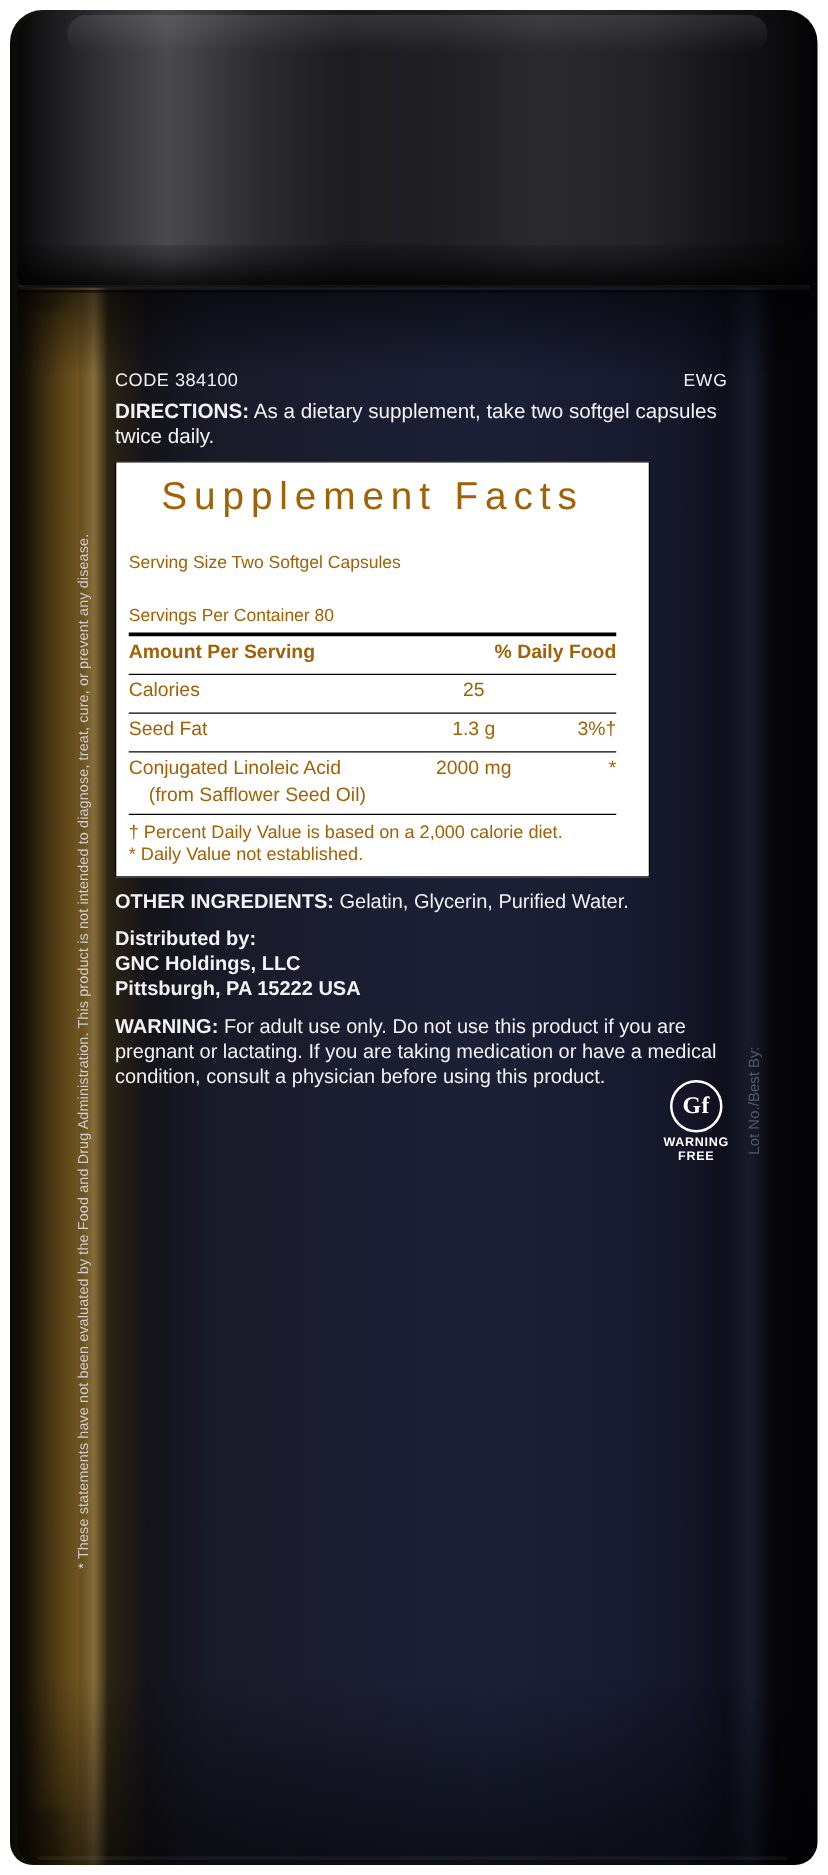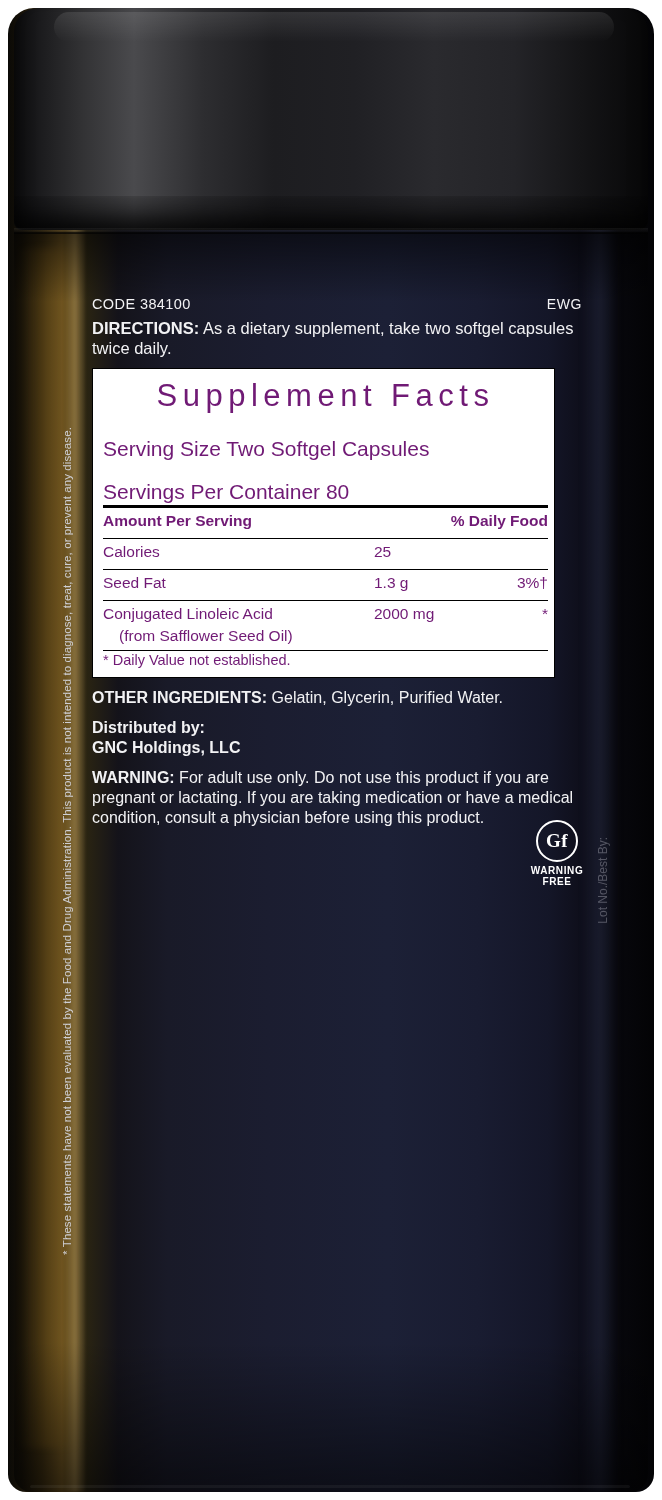--- a/index.html
+++ b/index.html
@@ -184,50 +184,50 @@
   .directions {
     font-size: 16.5px;
     line-height: 20px;
     margin-bottom: 10px;
   }
   .directions b { font-weight: bold; }
 
   
   .facts {
     background: #ffffff;
-    color: #701a75;
+    color: #a16207;
     border: 1px solid #000;
-    padding: 6px 6px 8px 10px;
-    width: 463px;
+    padding: 6px 26px 8px 10px;
+    width: 428px;
     box-sizing: border-box;
   }
   .facts-title {
     font-size: 31px;
     letter-spacing: 5.5px;
     text-align: center;
     line-height: 38px;
     font-weight: normal;
     margin: 2px 0 4px 0;
   }
   .facts-line {
-    font-size: 21px;
+    font-size: 14px;
     line-height: 19px;
     margin-top: 24px;
   }
   .rule-thin { border-top: 1px solid #000; margin: 5px 0 0 0; }
   .rule-thick { border-top: 3px solid #000; margin: 4px 0 0 0; }
 
   .facts-row {
     display: flex;
     font-size: 15.5px;
     line-height: 20px;
     padding: 3px 0 2px 0;
   }
   .facts-row .nm { flex: 1 1 auto; }
-  .facts-row .amt { width: 120px; text-align: left; }
+  .facts-row .amt { width: 120px; text-align: center; }
   .facts-row .dv  { width: 54px; text-align: right; }
   .facts-head { font-weight: bold; }
   .facts-head .dv-head { width: 174px; text-align: right; }
 
   .sub-line { font-size: 15.5px; line-height: 19px; padding-left: 16px; }
   .footnote { font-size: 14.5px; line-height: 18px; }
 
   
   .other-ing {
     font-size: 16px;
@@ -375,30 +375,32 @@
 
       <div class="facts-row">
         <span class="nm">Conjugated Linoleic Acid</span>
         <span class="amt">2000 mg</span>
         <span class="dv">*</span>
       </div>
       <div class="sub-line">(from Safflower Seed Oil)</div>
 
       <div class="rule-thin"></div>
 
+      <div class="footnote" style="margin-top:5px;">† Percent Daily Value is based on a 2,000 calorie diet.</div>
       <div class="footnote">* Daily Value not established.</div>
     </div>
 
     <div class="other-ing">
       <b>OTHER INGREDIENTS:</b><span> Gelatin, Glycerin, Purified Water.</span>
     </div>
 
     <div class="distributed">
       <div>Distributed by:</div>
       <div>GNC Holdings, LLC</div>
+      <div>Pittsburgh, PA 15222 USA</div>
     </div>
 
     <div class="warning">
       <b>WARNING:</b><span> For adult use only. Do not use this product if you are pregnant or lactating. If you are taking medication or have a medical condition, consult a physician before using this product.</span>
     </div>
 
     <div style="position:relative;">
       <div class="gf-badge" style="top:-8px;text-align:center;">
         <div class="gf-circle">Gf</div>
         <div class="gf-text1">WARNING</div>

